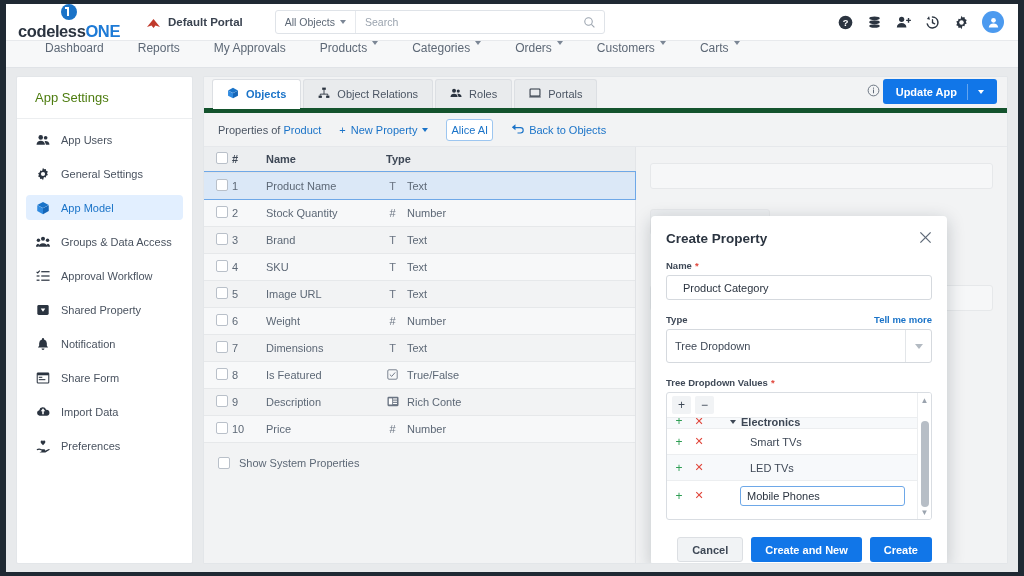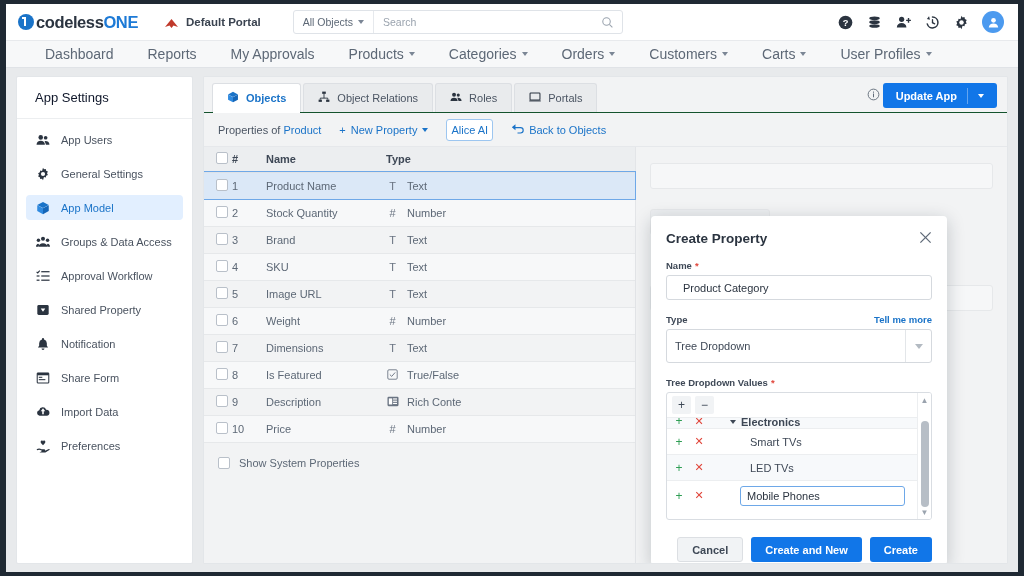--- a/index.html
+++ b/index.html
@@ -16,21 +16,21 @@
     overflow: hidden;
   }
 
   
   .topbar {
     height: 36px; background: #fff;
     display: flex; align-items: center;
     padding: 0 12px;
     position: relative;
   }
-  .logo { display: flex; align-items: center; gap: 2px; }
+  .logo { display: flex; align-items: center; gap: 2px; flex-direction: column; }
   .logo-mark {
     width: 16px; height: 16px; border-radius: 50%;
     background: #1a73c8; position: relative; flex: none;
   }
   .logo-mark::after {
     content: ""; position: absolute; left: 6px; top: 3px;
     width: 2px; height: 9px; background: #fff;
   }
   .logo-mark::before {
     content: ""; position: absolute; left: 4px; top: 3px;
@@ -73,43 +73,43 @@
     background: #4c9aef; display: flex; align-items: center; justify-content: center;
   }
 
   
   .navbar {
     height: 28px; background: #f7f8f9;
     border-top: 1px solid #e8eaed; border-bottom: 1px solid #e0e3e7;
     display: flex; align-items: center; padding-left: 22px; gap: 0;
   }
   .navitem {
-    display: flex; align-items: center; gap: 5px;
-    font-size: 14px; color: #5d6876;
+    display: flex; gap: 5px;
+    font-size: 12px; color: #5d6876;
     padding: 0 17px; height: 100%;
   }
 
   
   .body {
     display: flex;
     height: 504px;
     background: #e8eaec;
     padding: 8px 10px 8px 10px;
     gap: 10px;
   }
 
   
   .sidebar {
     width: 177px; background: #fff; border: 1px solid #e3e6e9;
     border-radius: 2px; flex: none;
     display: flex; flex-direction: column;
   }
   .sidebar-title {
     height: 42px; display: flex; align-items: center;
-    padding-left: 18px; font-size: 13px; color: #0f172a;
+    padding-left: 18px; font-size: 13px; color: #4d7c0f;
     border-bottom: 1px solid #eceef0;
   }
   .sidebar-list { padding: 8px 9px 0 9px; }
   .sbitem {
     display: flex; align-items: center; gap: 11px;
     height: 25px; margin-bottom: 9px;
     padding-left: 9px; border-radius: 4px;
     font-size: 11px; color: #49525f;
   }
   .sbitem.active { background: #e2efff; color: #1a73c8; }
@@ -120,21 +120,21 @@
   .main {
     flex: 1; background: #f2f3f4; border: 1px solid #e3e6e9;
     border-radius: 2px; position: relative; overflow: hidden;
     display: flex; flex-direction: column;
   }
 
   .tabrow {
     height: 36px; background: #f2f3f4;
     display: flex; align-items: flex-end;
     padding-left: 8px; position: relative;
-    border-bottom: 1px solid #14532d;
+    border-bottom: 5px solid #14532d;
   }
   .tab {
     display: flex; align-items: center; gap: 7px;
     height: 29px; padding: 0 14px;
     font-size: 11px; color: #4b5563;
     background: #e9ebed; border: 1px solid #dcdfe3; border-bottom: none;
     border-radius: 3px 3px 0 0; margin-right: 2px;
   }
   .tab.active { background: #fff; color: #1a73c8; font-weight: 700; border-color: #dcdfe3; position: relative; z-index: 2; }
   .tab.active::after { content:""; position:absolute; left:0; right:0; bottom:-1px; height:2px; background:#fff; }
@@ -359,24 +359,20 @@
         <span class="caret"></span>
       </div>
     <div class="navitem">
         <span>Customers</span>
         <span class="caret"></span>
       </div>
     <div class="navitem">
         <span>Carts</span>
         <span class="caret"></span>
       </div>
-    <div class="navitem">
-        <span>User Profiles</span>
-        <span class="caret"></span>
-      </div>
   </div>
 
   <div class="body">
 
     <div class="sidebar">
       <div class="sidebar-title">App Settings</div>
       <div class="sidebar-list">
 
         <div class="sbitem">
           <span class="sbicon">

